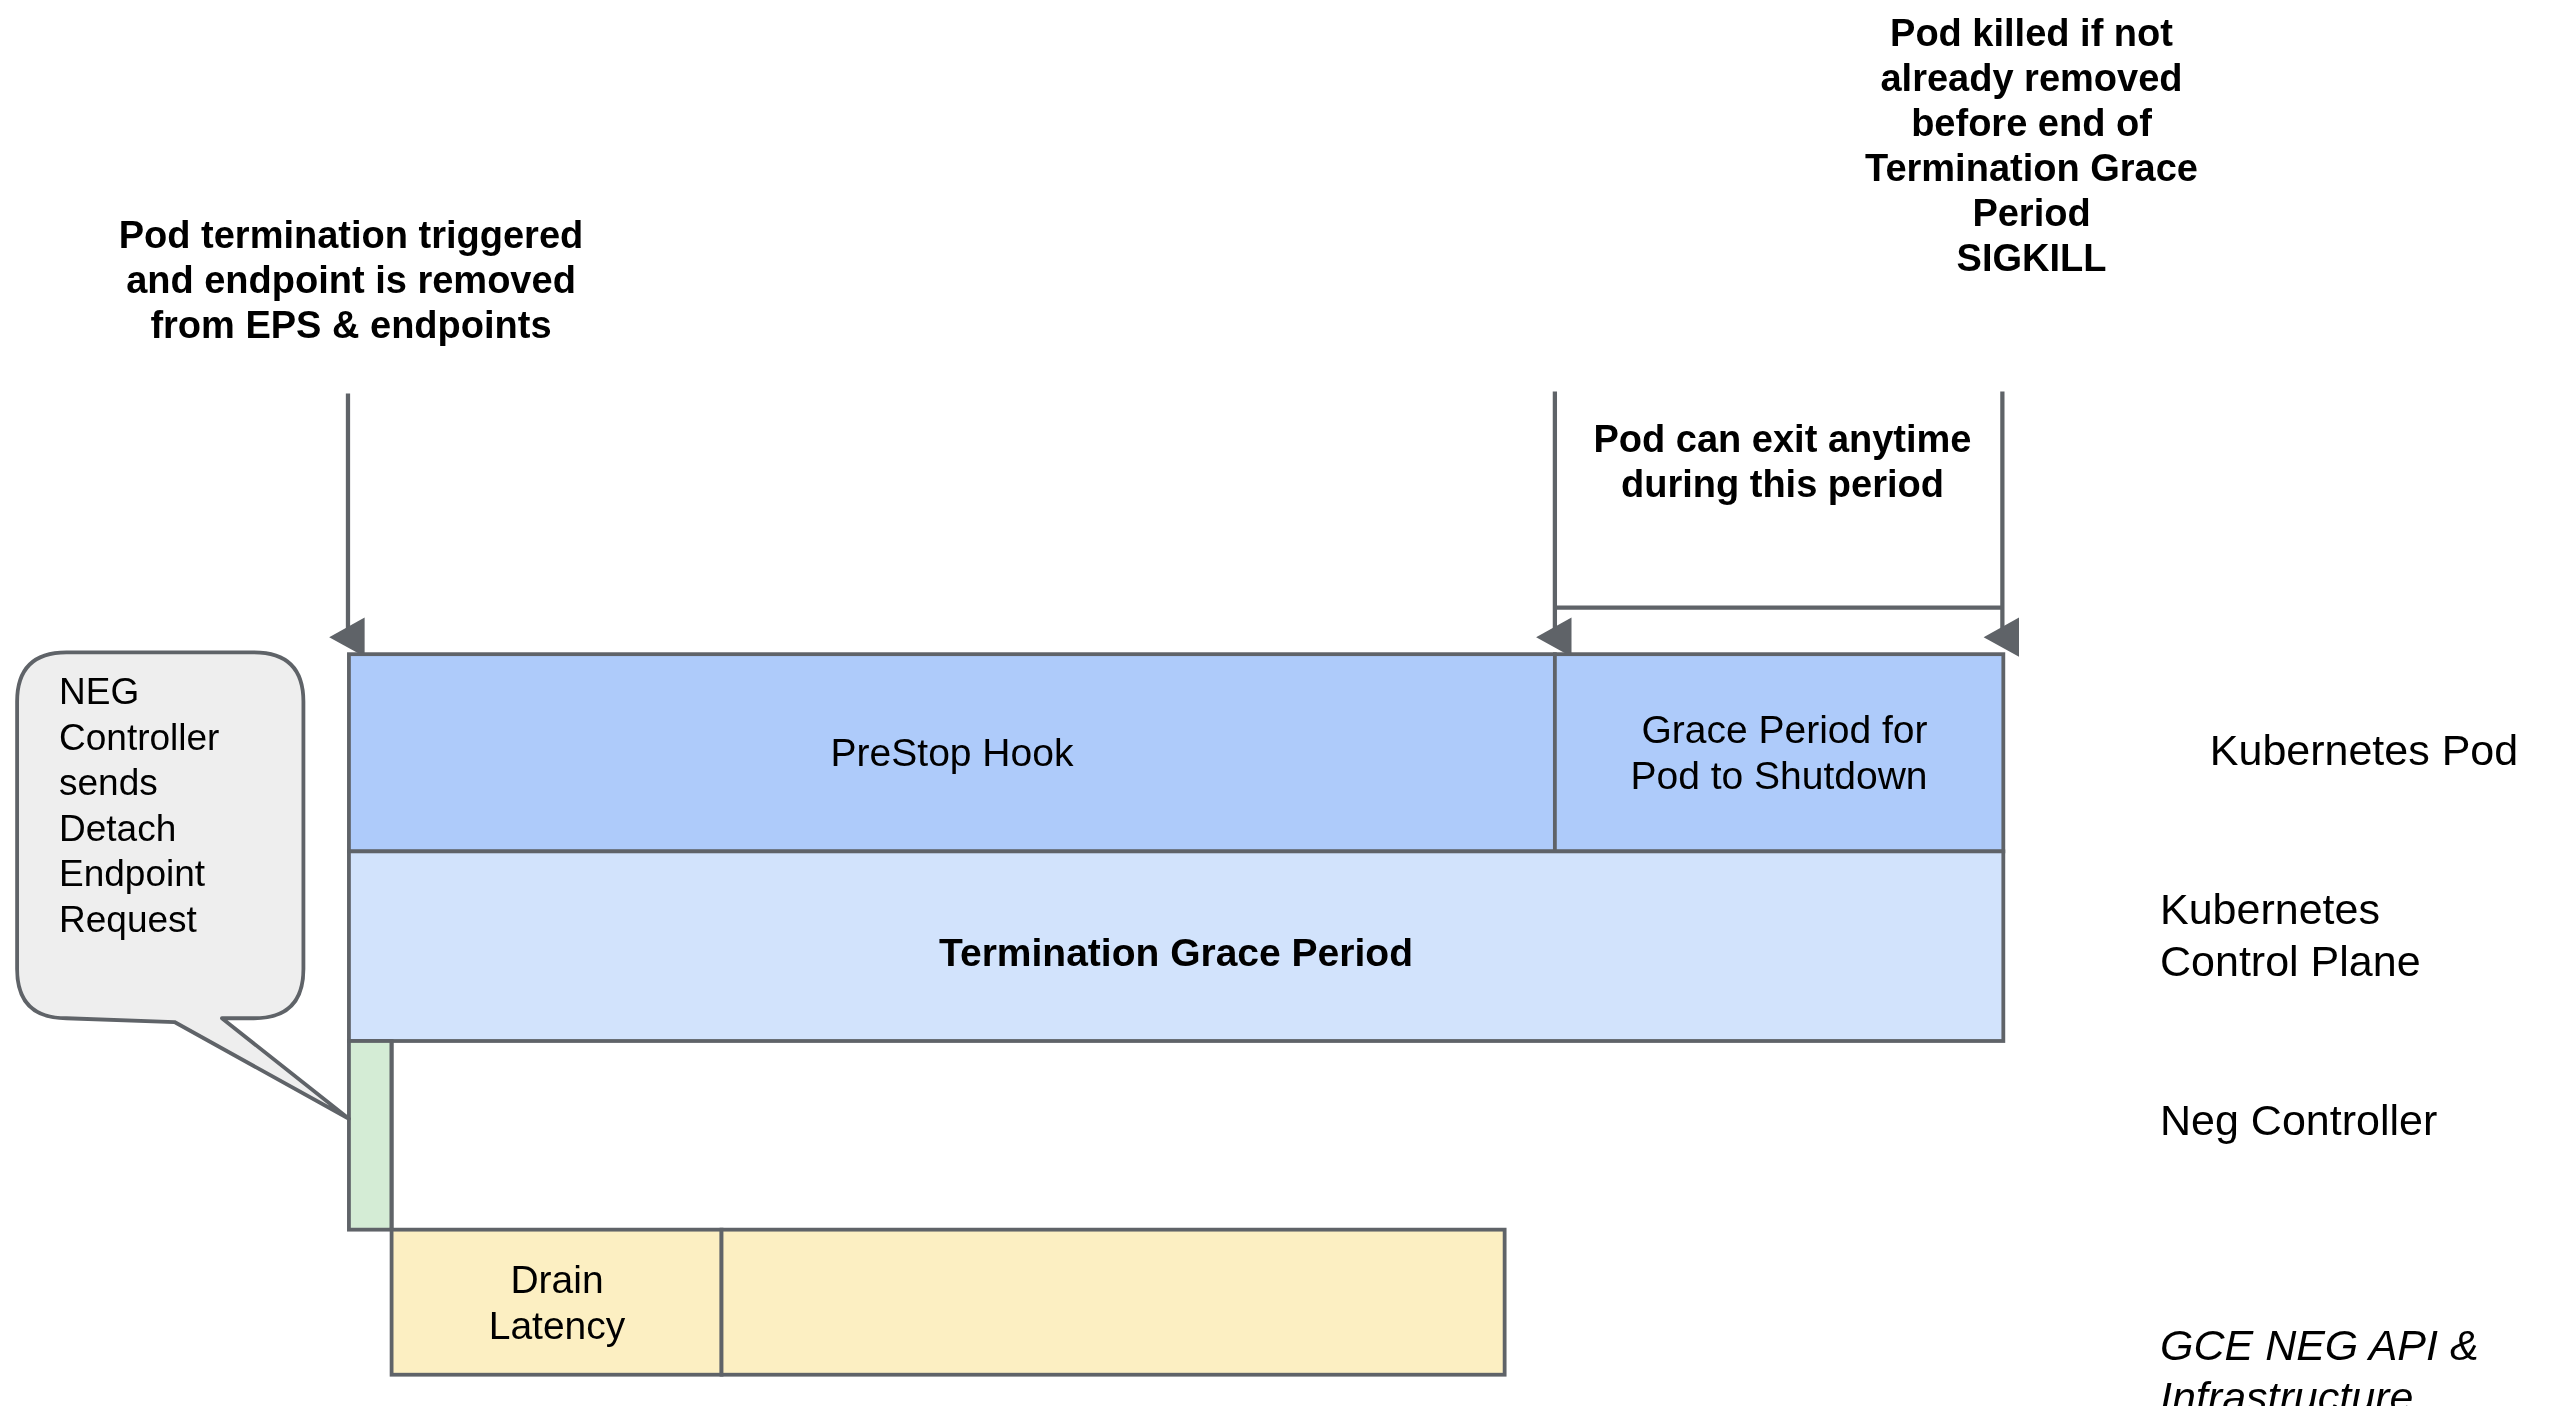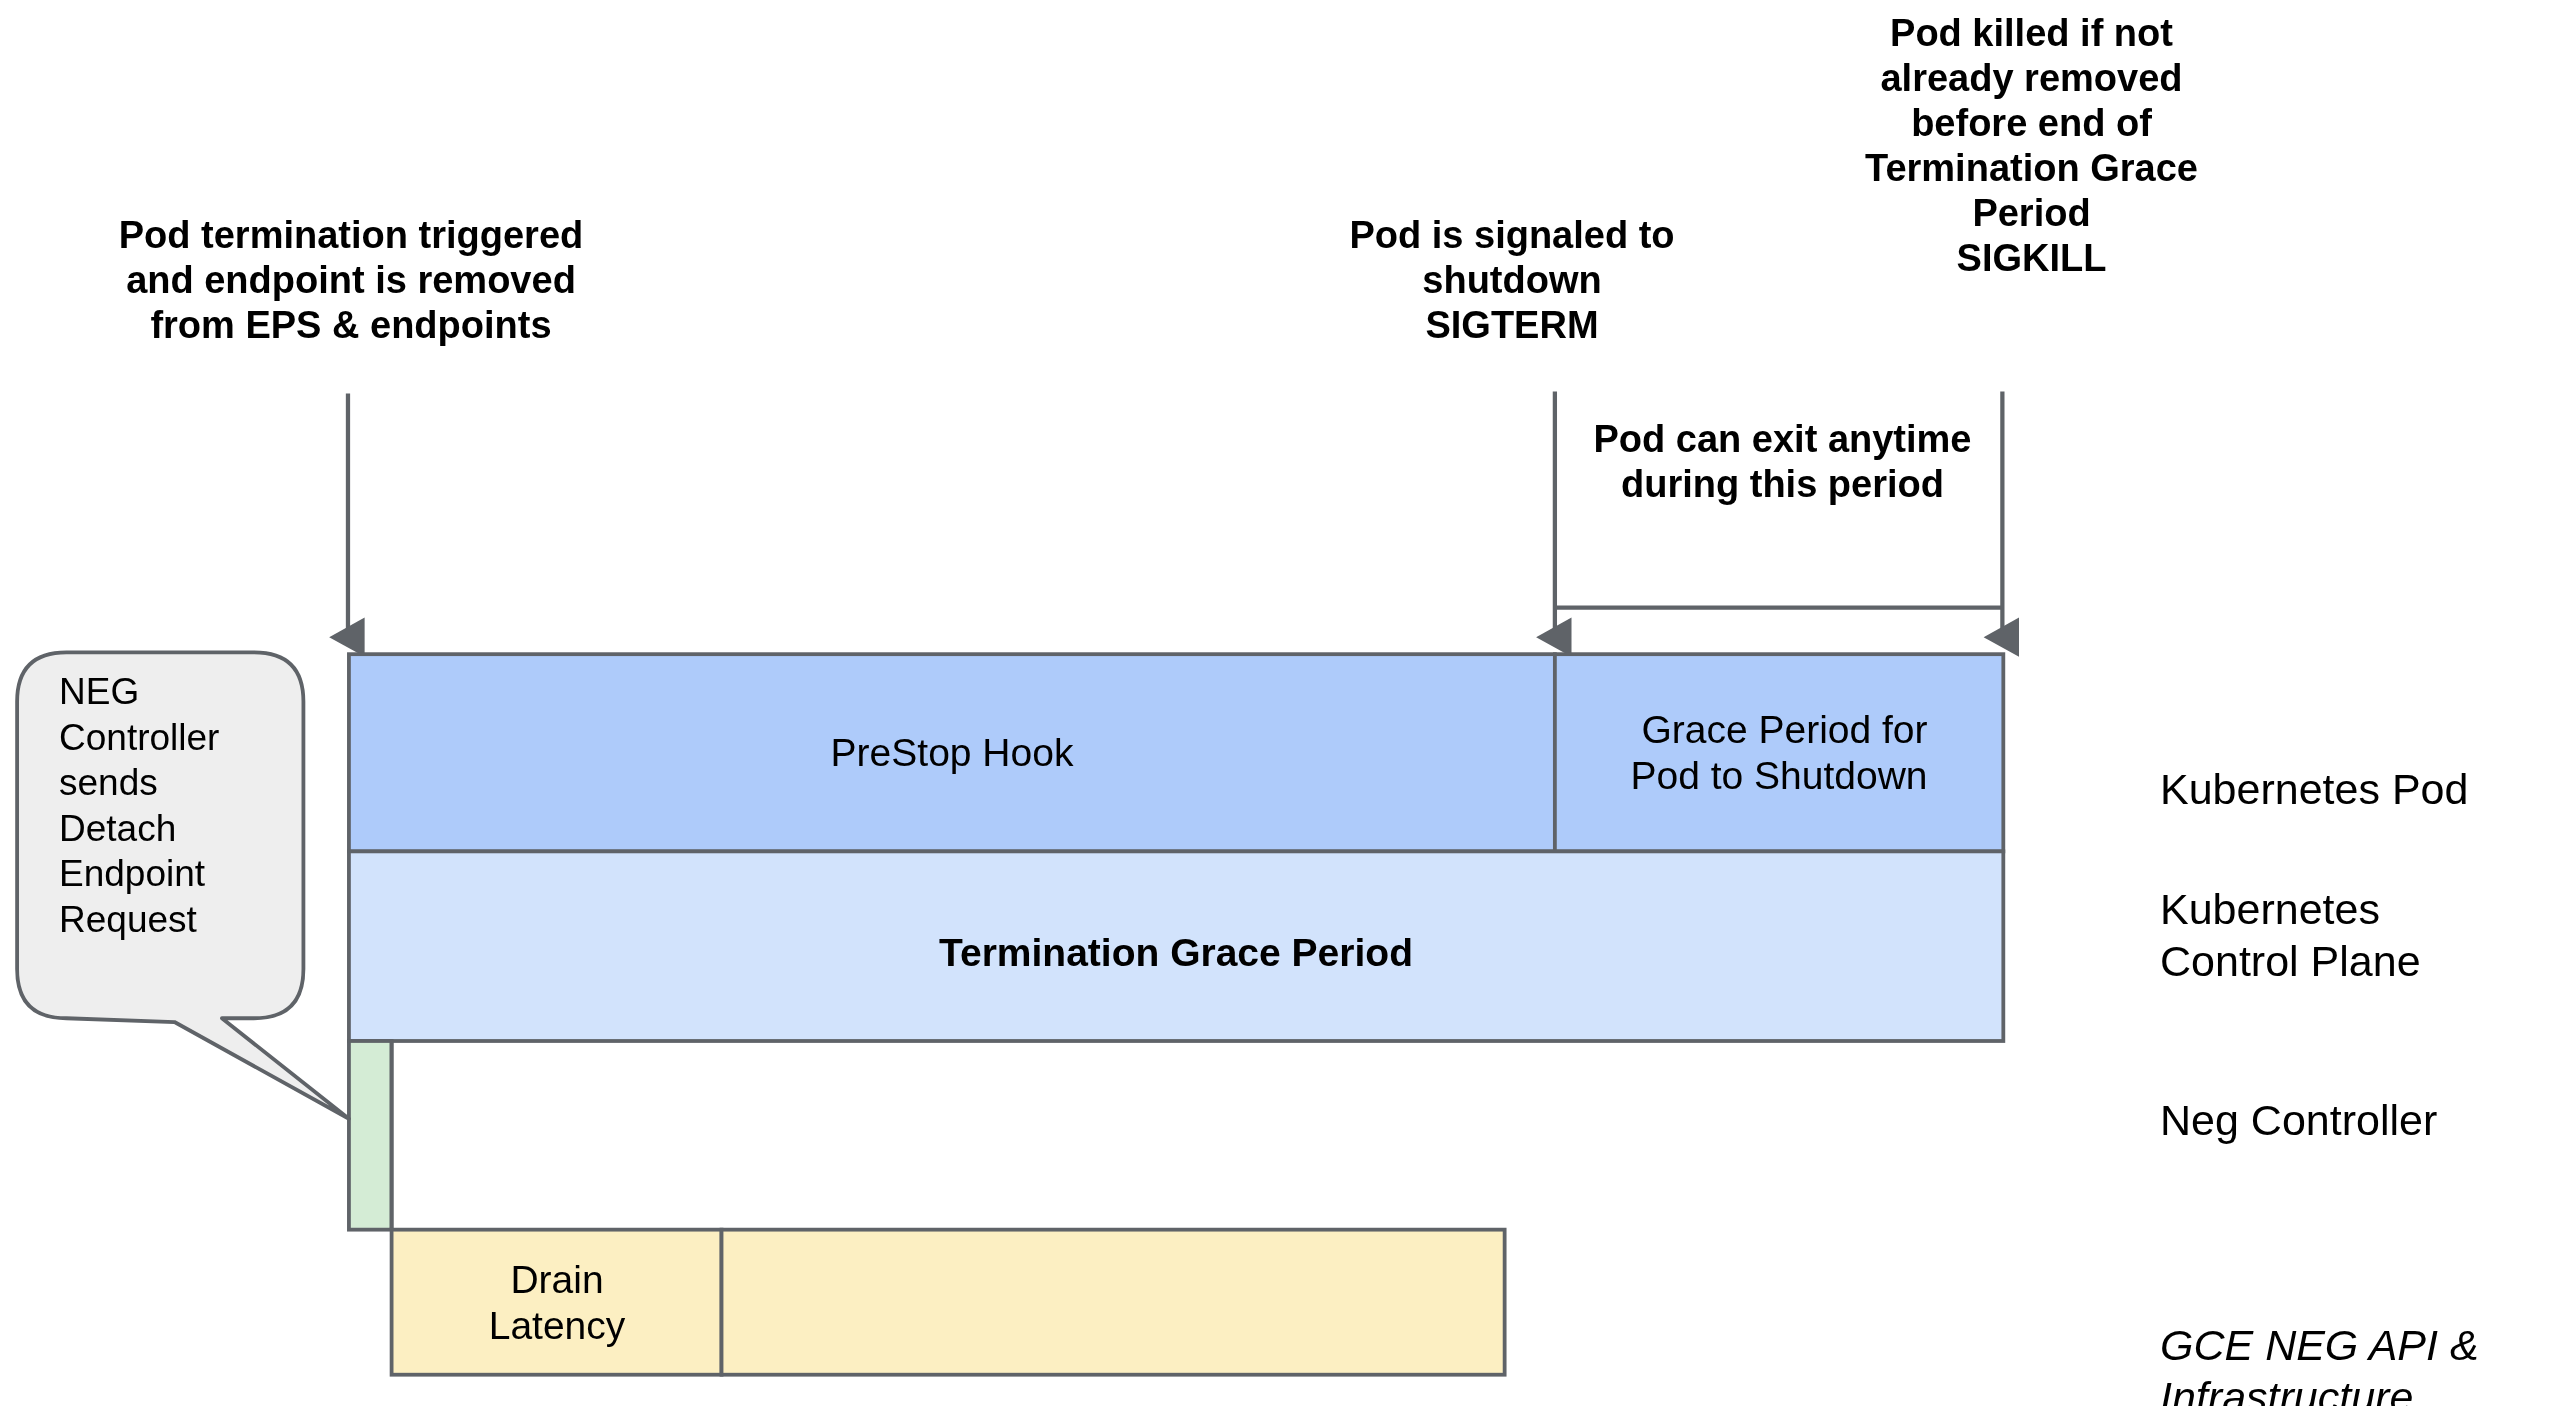--- a/index.html
+++ b/index.html
@@ -117,23 +117,20 @@
                L 70 1074
                Q 18 1074 18 1022
                Z" fill="#eeeeee" stroke="#5f6368" stroke-width="4" stroke-linejoin="round"></path>
     </g>
   </svg>
 
   <div class="anno" style="left:57px; top:213px; width:588px;">Pod termination triggered
 and endpoint is removed
 from EPS &amp; endpoints</div>
 
-  <div class="anno" style="left:1308px; top:213px; width:408px;">Pod is signaled to
-shutdown
-SIGTERM</div>
 
   <div class="anno" style="left:1816px; top:11.4px; width:431px;">Pod killed if not
 already removed
 before end of
 Termination Grace
 Period
 SIGKILL</div>
 
   <div class="anno" style="left:1574px; top:417px; width:417px;">Pod can exit anytime
 during this period</div>
@@ -149,21 +146,21 @@
 
   <div class="bar-label" style="left:1555px; top:654px; width:448px; height:197px;text-align:right;">Grace Period for
 Pod to Shutdown</div>
 
   <div class="bar-label" style="left:349px; top:851px; width:1654px; height:204px;font-weight:bold;">Termination Grace Period</div>
 
   <div class="bar-label" style="left:392px; top:1230px; width:330px; height:145px;">Drain
 Latency</div>
 
 
-  <div class="lane-label" style="left:2160px; top:764px; width:408px;">Kubernetes Pod</div>
+  <div class="lane-label" style="left:2160px; top:725px; width:408px;text-align:center;">Kubernetes Pod</div>
 
   <div class="lane-label" style="left:2160px; top:884px; width:408px;">Kubernetes
 Control Plane</div>
 
   <div class="lane-label" style="left:2160px; top:1095px; width:408px;">Neg Controller</div>
 
   <div class="lane-label" style="left:2160px; top:1320px; width:408px;font-style:italic;">GCE NEG API &amp;
 Infrastructure</div>
 
 </div>

